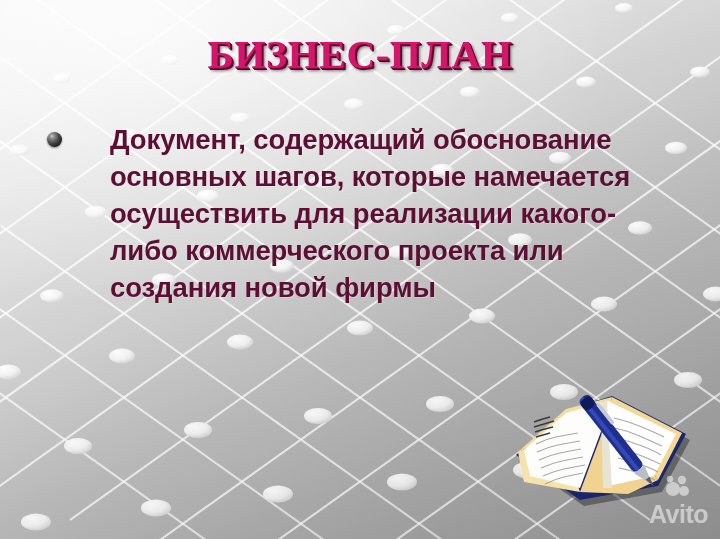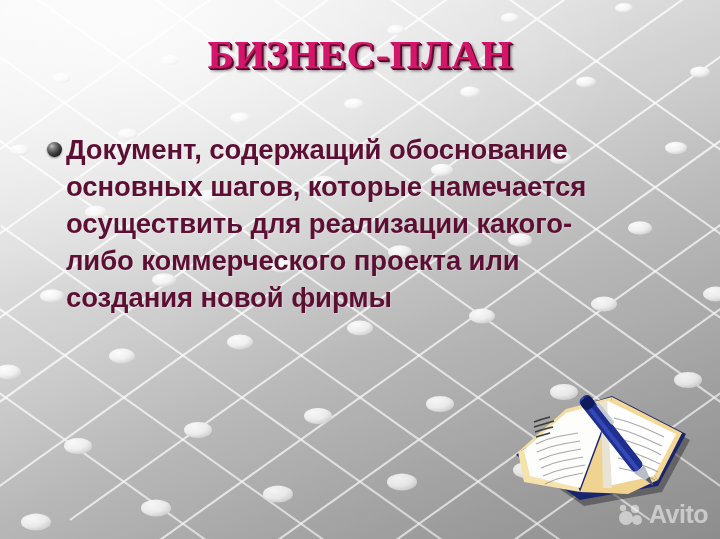--- a/index.html
+++ b/index.html
@@ -58,25 +58,26 @@
        1px 1px 0 #6d0b36,
        2px 2px 0 #55092a,
        3px 3px 3px rgba(40,4,20,0.55);
     white-space: nowrap;
     font-family: Liberation Serif, serif;
   }
 
   
   #body-block {
     position: absolute;
-    top: 131px;
+    top: 121px;
     left: 47px;
     width: 632px;
     display: flex;
     align-items: flex-start;
+    gap: 44px;
   }
   #bullet {
     flex: 0 0 auto;
     width: 15px;
     height: 15px;
     margin-top: 11px;
     margin-right: 4px;
     border-radius: 50%;
     background:
       radial-gradient(circle at 33% 28%, #c9c9c9 0%, #8e8e8e 16%, #4a4a4a 46%, #1d1d1d 74%, #0b0b0b 100%);
@@ -105,20 +106,21 @@
   
   #watermark {
     position: absolute;
     right: 12px;
     bottom: 12px;
     display: flex;
     align-items: center;
     gap: 5px;
     opacity: 0.52;
     pointer-events: none;
+    flex-direction: column;
   }
   #wm-dots { display:block; }
   #wm-text {
     font-size: 25px;
     font-weight: bold;
     color: #ffffff;
     letter-spacing: -0.5px;
     line-height: 1;
   }
 </style>

